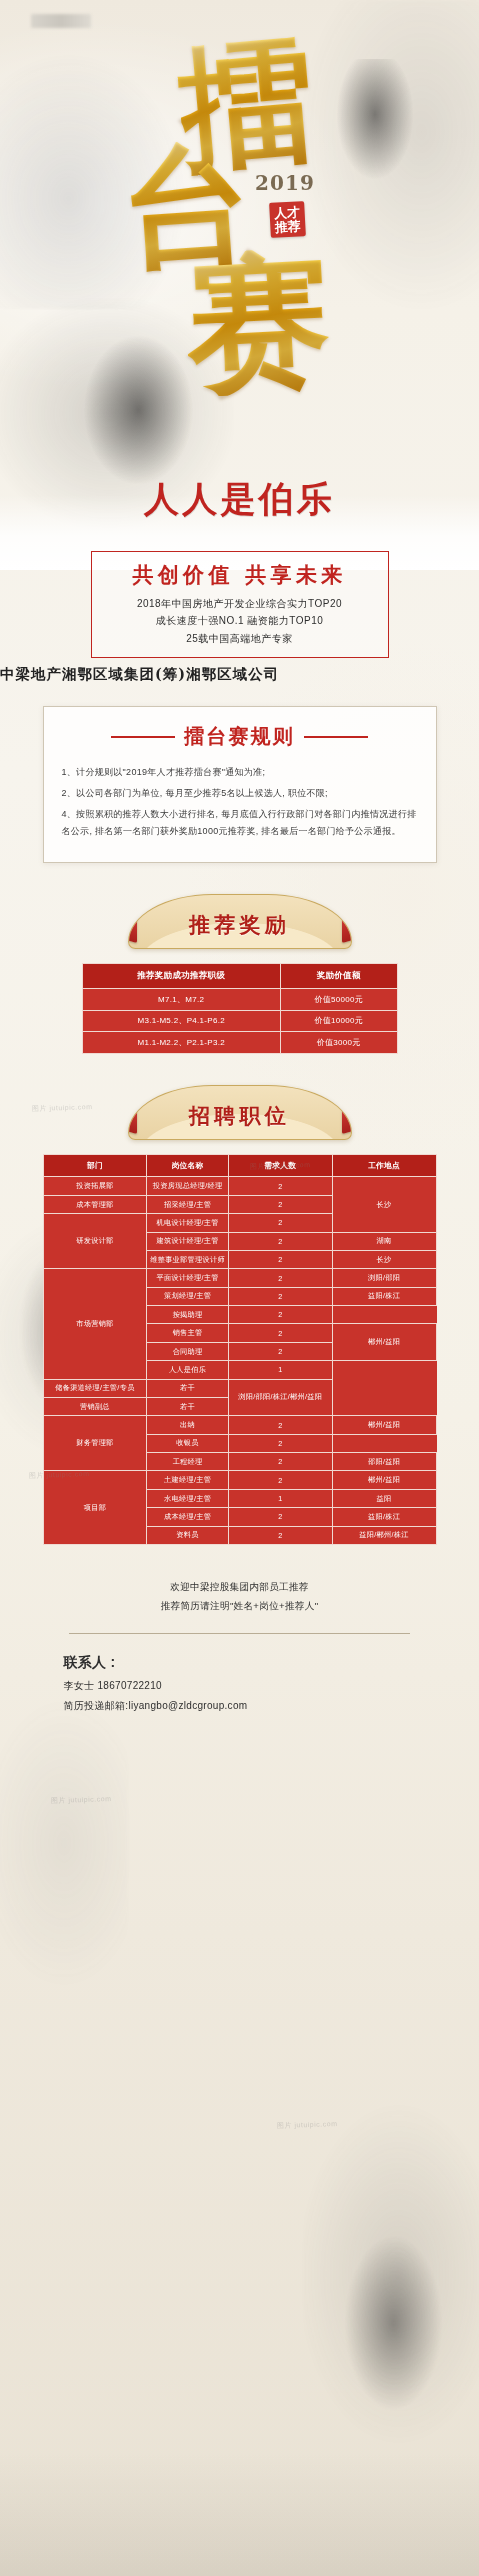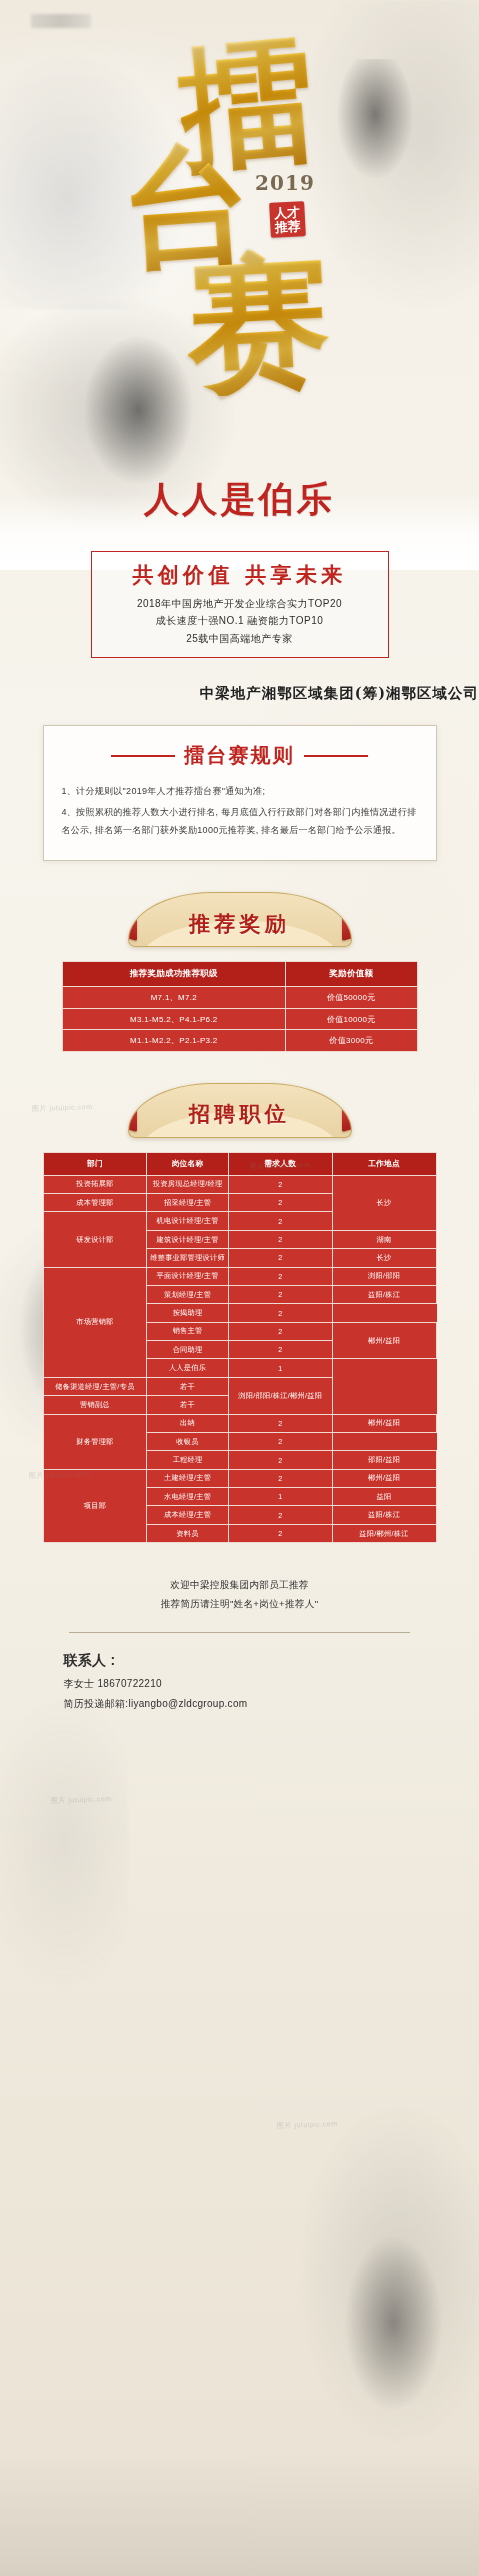--- a/index.html
+++ b/index.html
@@ -177,22 +177,22 @@
   }
   .red-box .rb-line {
     font-size: 10px;
     color: #2e2e2e;
     line-height: 1.75;
     letter-spacing: 0.5px;
   }
   .company {
     position: relative;
     z-index: 4;
-    text-align: right;
-    margin-top: 26px;
+    text-align: left;
+    margin-top: 7px;
     font-family: "DejaVu Serif", serif;
     font-size: 14.4px;
     font-weight: bold;
     color: #222;
     letter-spacing: 1.1px;
   }
 
   
   .rules-card {
     position: relative;
@@ -271,21 +271,21 @@
     color: #b02019;
     letter-spacing: 4.3px;
     margin-top: 7.5px;
     text-shadow: 0 0.5px 0 rgba(255,255,255,0.6);
   }
 
   
   .tbl {
     position: relative;
     z-index: 4;
-    width: 356px;
+    width: 316px;
     margin: 14px auto 0;
     border-collapse: collapse;
     font-size: 8px;
     color: #fff;
     background: #c8332b;
   }
   .tbl th, .tbl td {
     border: 0.5px solid #f0d9d2;
     padding: 4.8px 3.2px;
     text-align: center;
@@ -394,20 +394,21 @@
   <div class="company">中梁地产湘鄂区域集团(筹)湘鄂区域公司</div>
 
   <div class="rules-card">
     <div class="rules-head">
       <span class="bar"></span>
       <span class="rules-title">擂台赛规则</span>
       <span class="bar"></span>
     </div>
     <div class="rules-list">
       <p>1、计分规则以"2019年人才推荐擂台赛"通知为准;</p>
+      <p>2、以公司各部门为单位, 每月至少推荐5名以上候选人, 职位不限;</p>
       <p>4、按照累积的推荐人数大小进行排名, 每月底值入行行政部门对各部门内推情况进行排名公示, 排名第一名部门获外奖励1000元推荐奖, 排名最后一名部门给予公示通报。</p>
     </div>
   </div>
 
   <div class="banner-wrap">
     <div class="banner">
       <span class="banner-text">推荐奖励</span>
     </div>
   </div>
 

